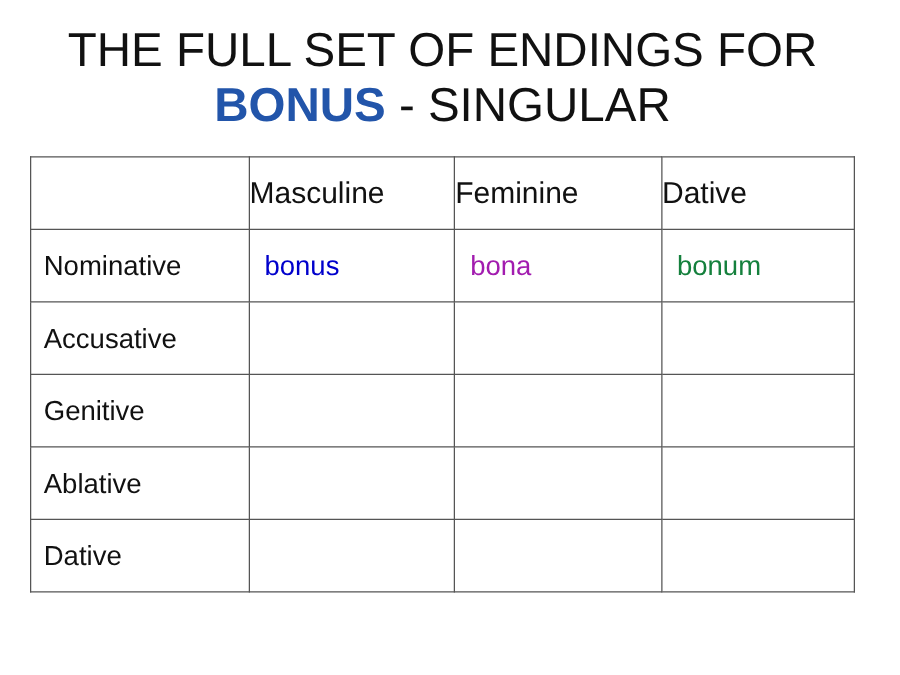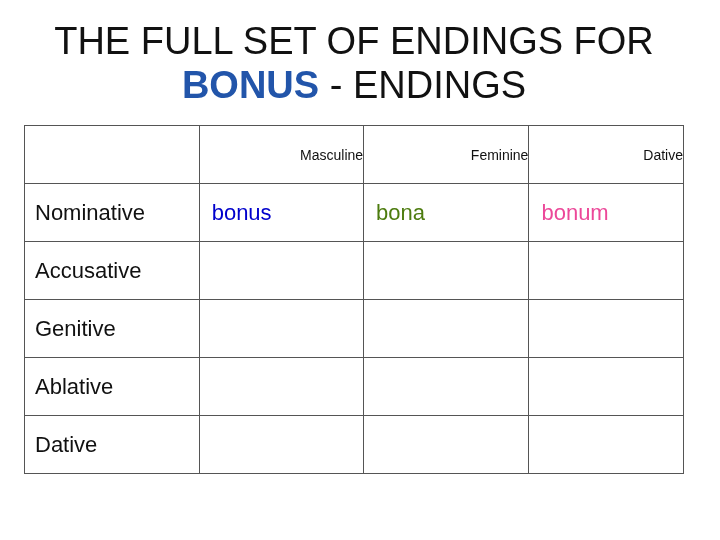--- a/index.html
+++ b/index.html
@@ -62,23 +62,23 @@
     .col-fem {
       width: 166px;
     }
 
     .col-neut {
       width: 155px;
     }
 
     .header-row th {
       background: #ffffff;
-      font-size: 14px;
+      font-size: 24px;
       font-weight: normal;
-      text-align: right;
+      text-align: left;
       color: #111111;
     }
 
     .header-row .empty-header {
       background: #ffffff;
     }
 
     .case-label {
       font-size: 22px;
       color: #111111;
@@ -90,38 +90,38 @@
       font-size: 22px;
       text-align: left;
       padding-left: 12px;
     }
 
     .masc-value {
       color: #0000cc;
     }
 
     .fem-value {
-      color: #4d7c0f;
+      color: #a21caf;
     }
 
     .neut-value {
-      color: #ec4899;
+      color: #15803d;
     }
 
     .empty-cell {
       background: #ffffff;
     }
   </style>
 </head>
 <body>
 
 <div class="page-container">
   <div class="title">
     <span>THE FULL SET OF ENDINGS FOR</span><br>
-    <span class="title-bold">BONUS</span><span> - ENDINGS</span>
+    <span class="title-bold">BONUS</span><span> - SINGULAR</span>
   </div>
 
   <table>
     <thead>
       <tr class="header-row">
         <th class="col-label empty-header"></th>
         <th class="col-masc">Masculine</th>
         <th class="col-fem">Feminine</th>
         <th class="col-neut">Dative</th>
       </tr>

